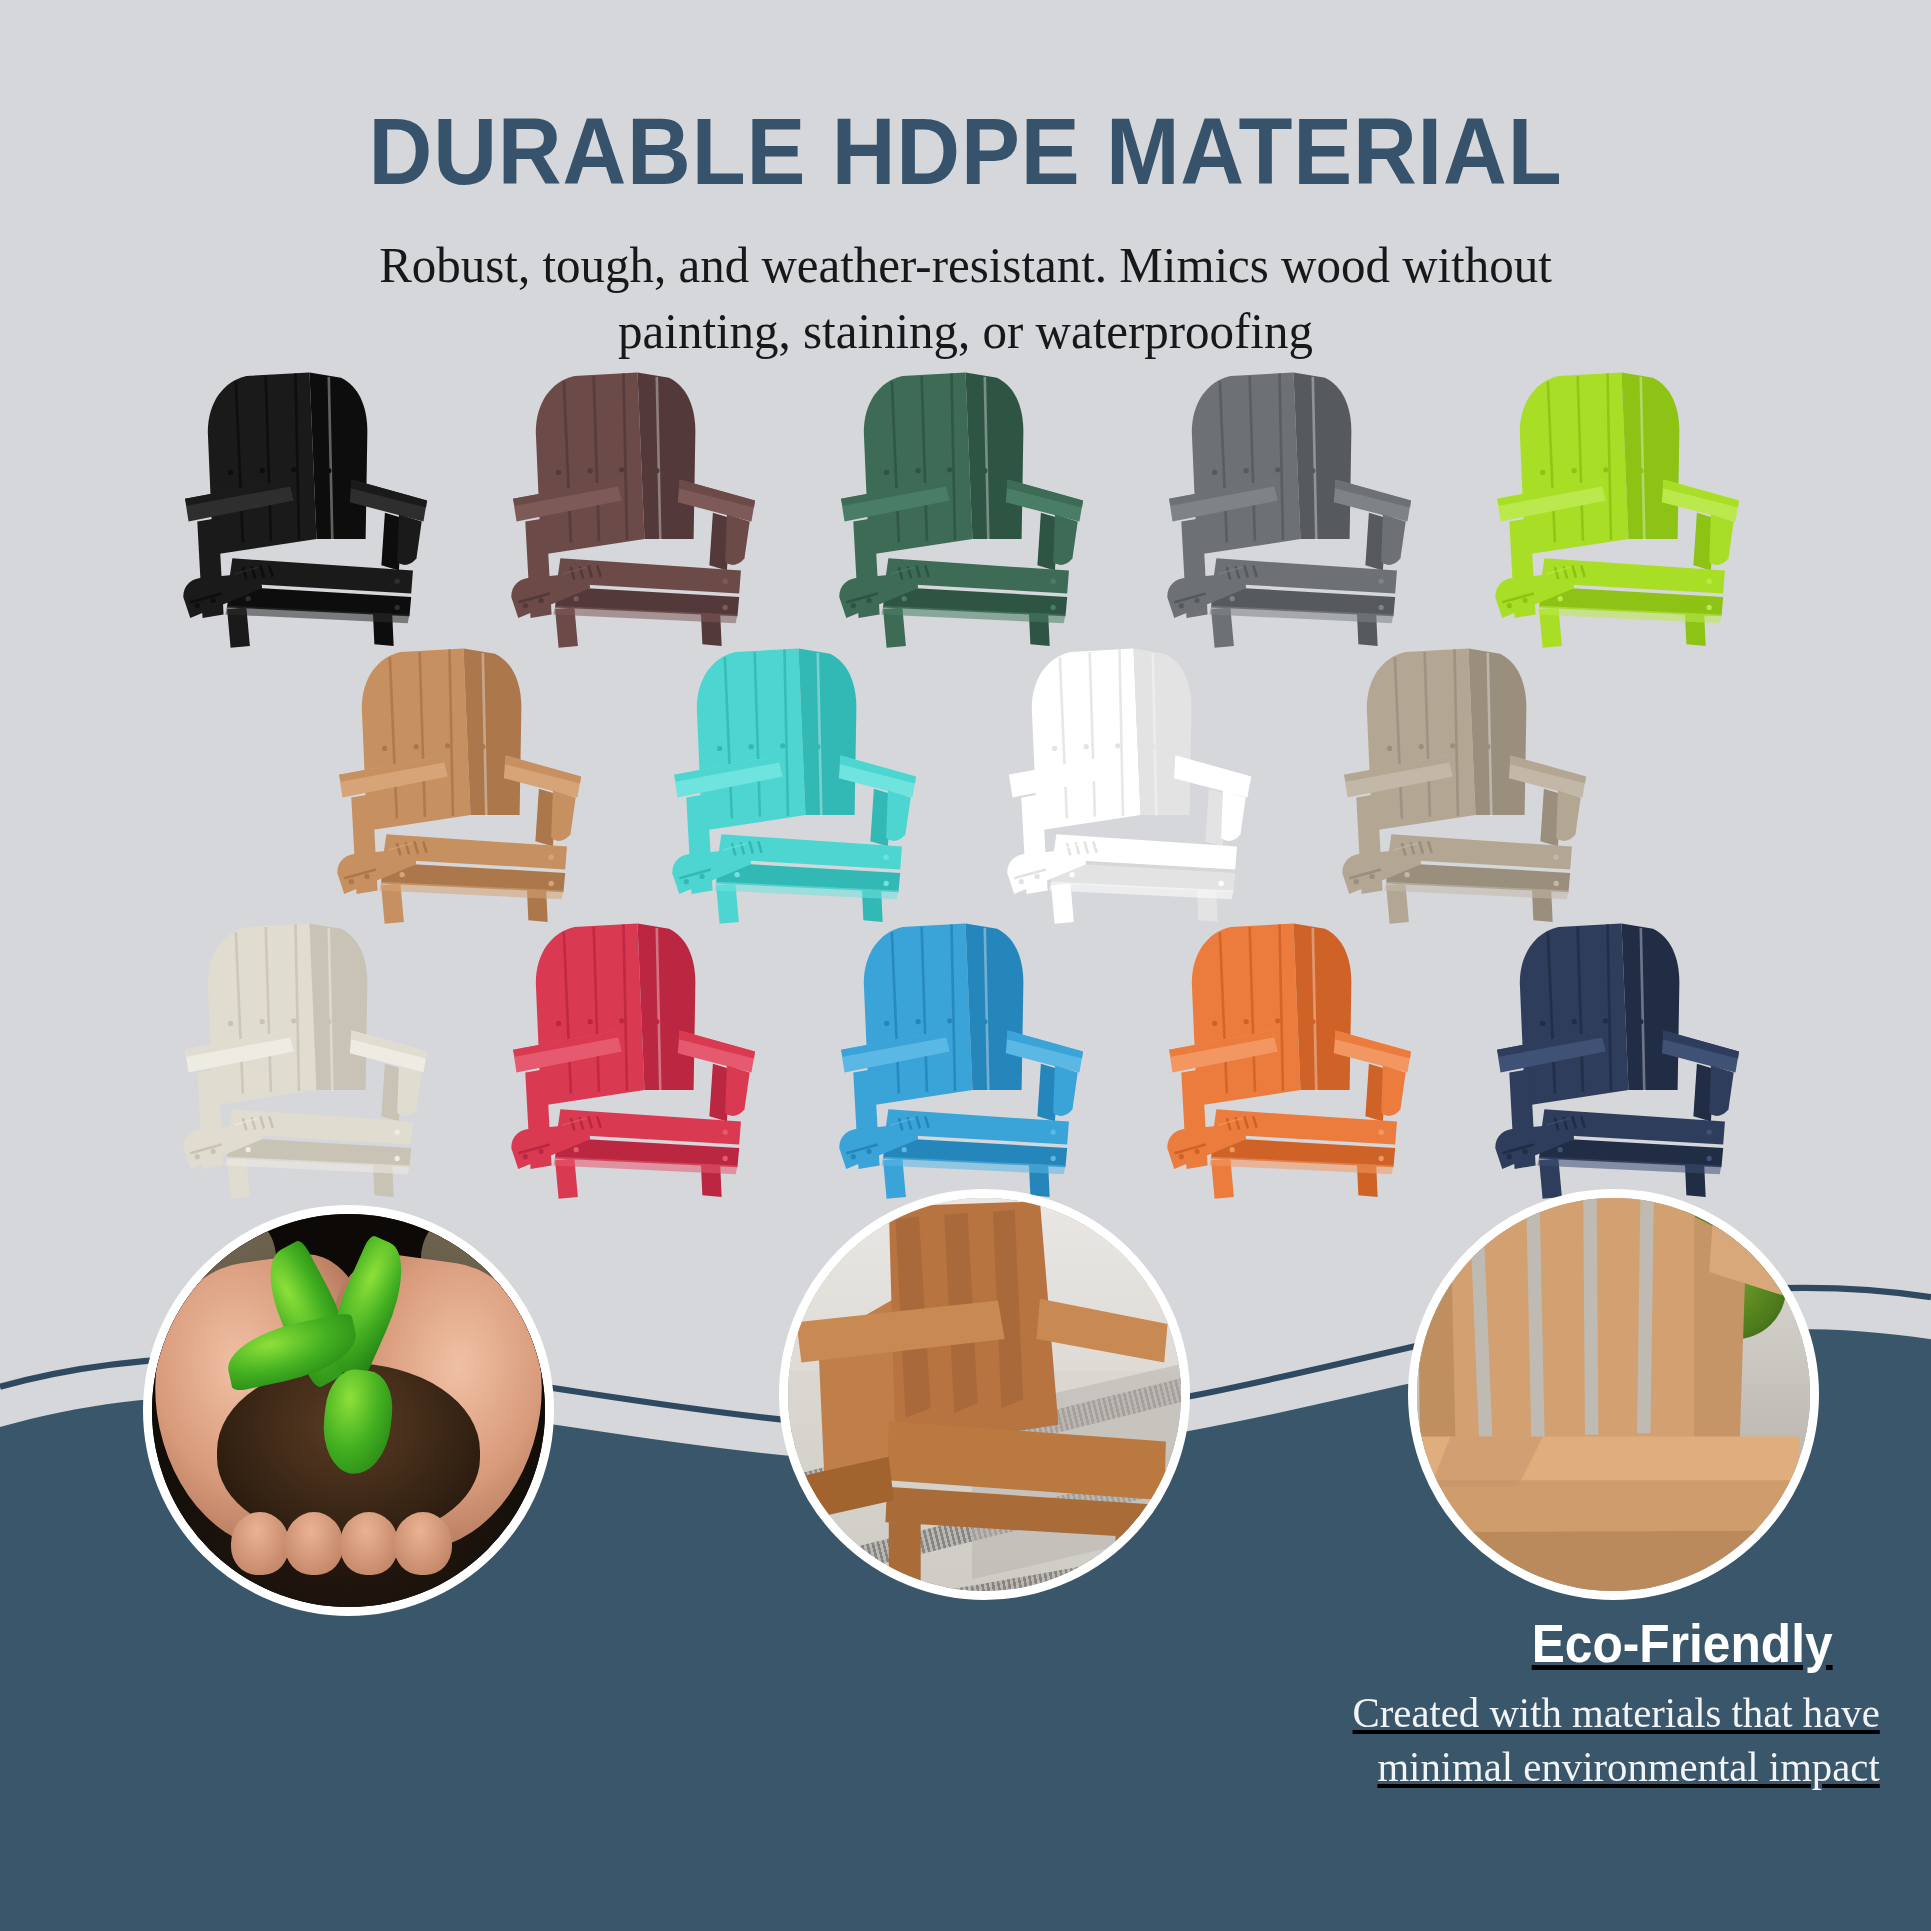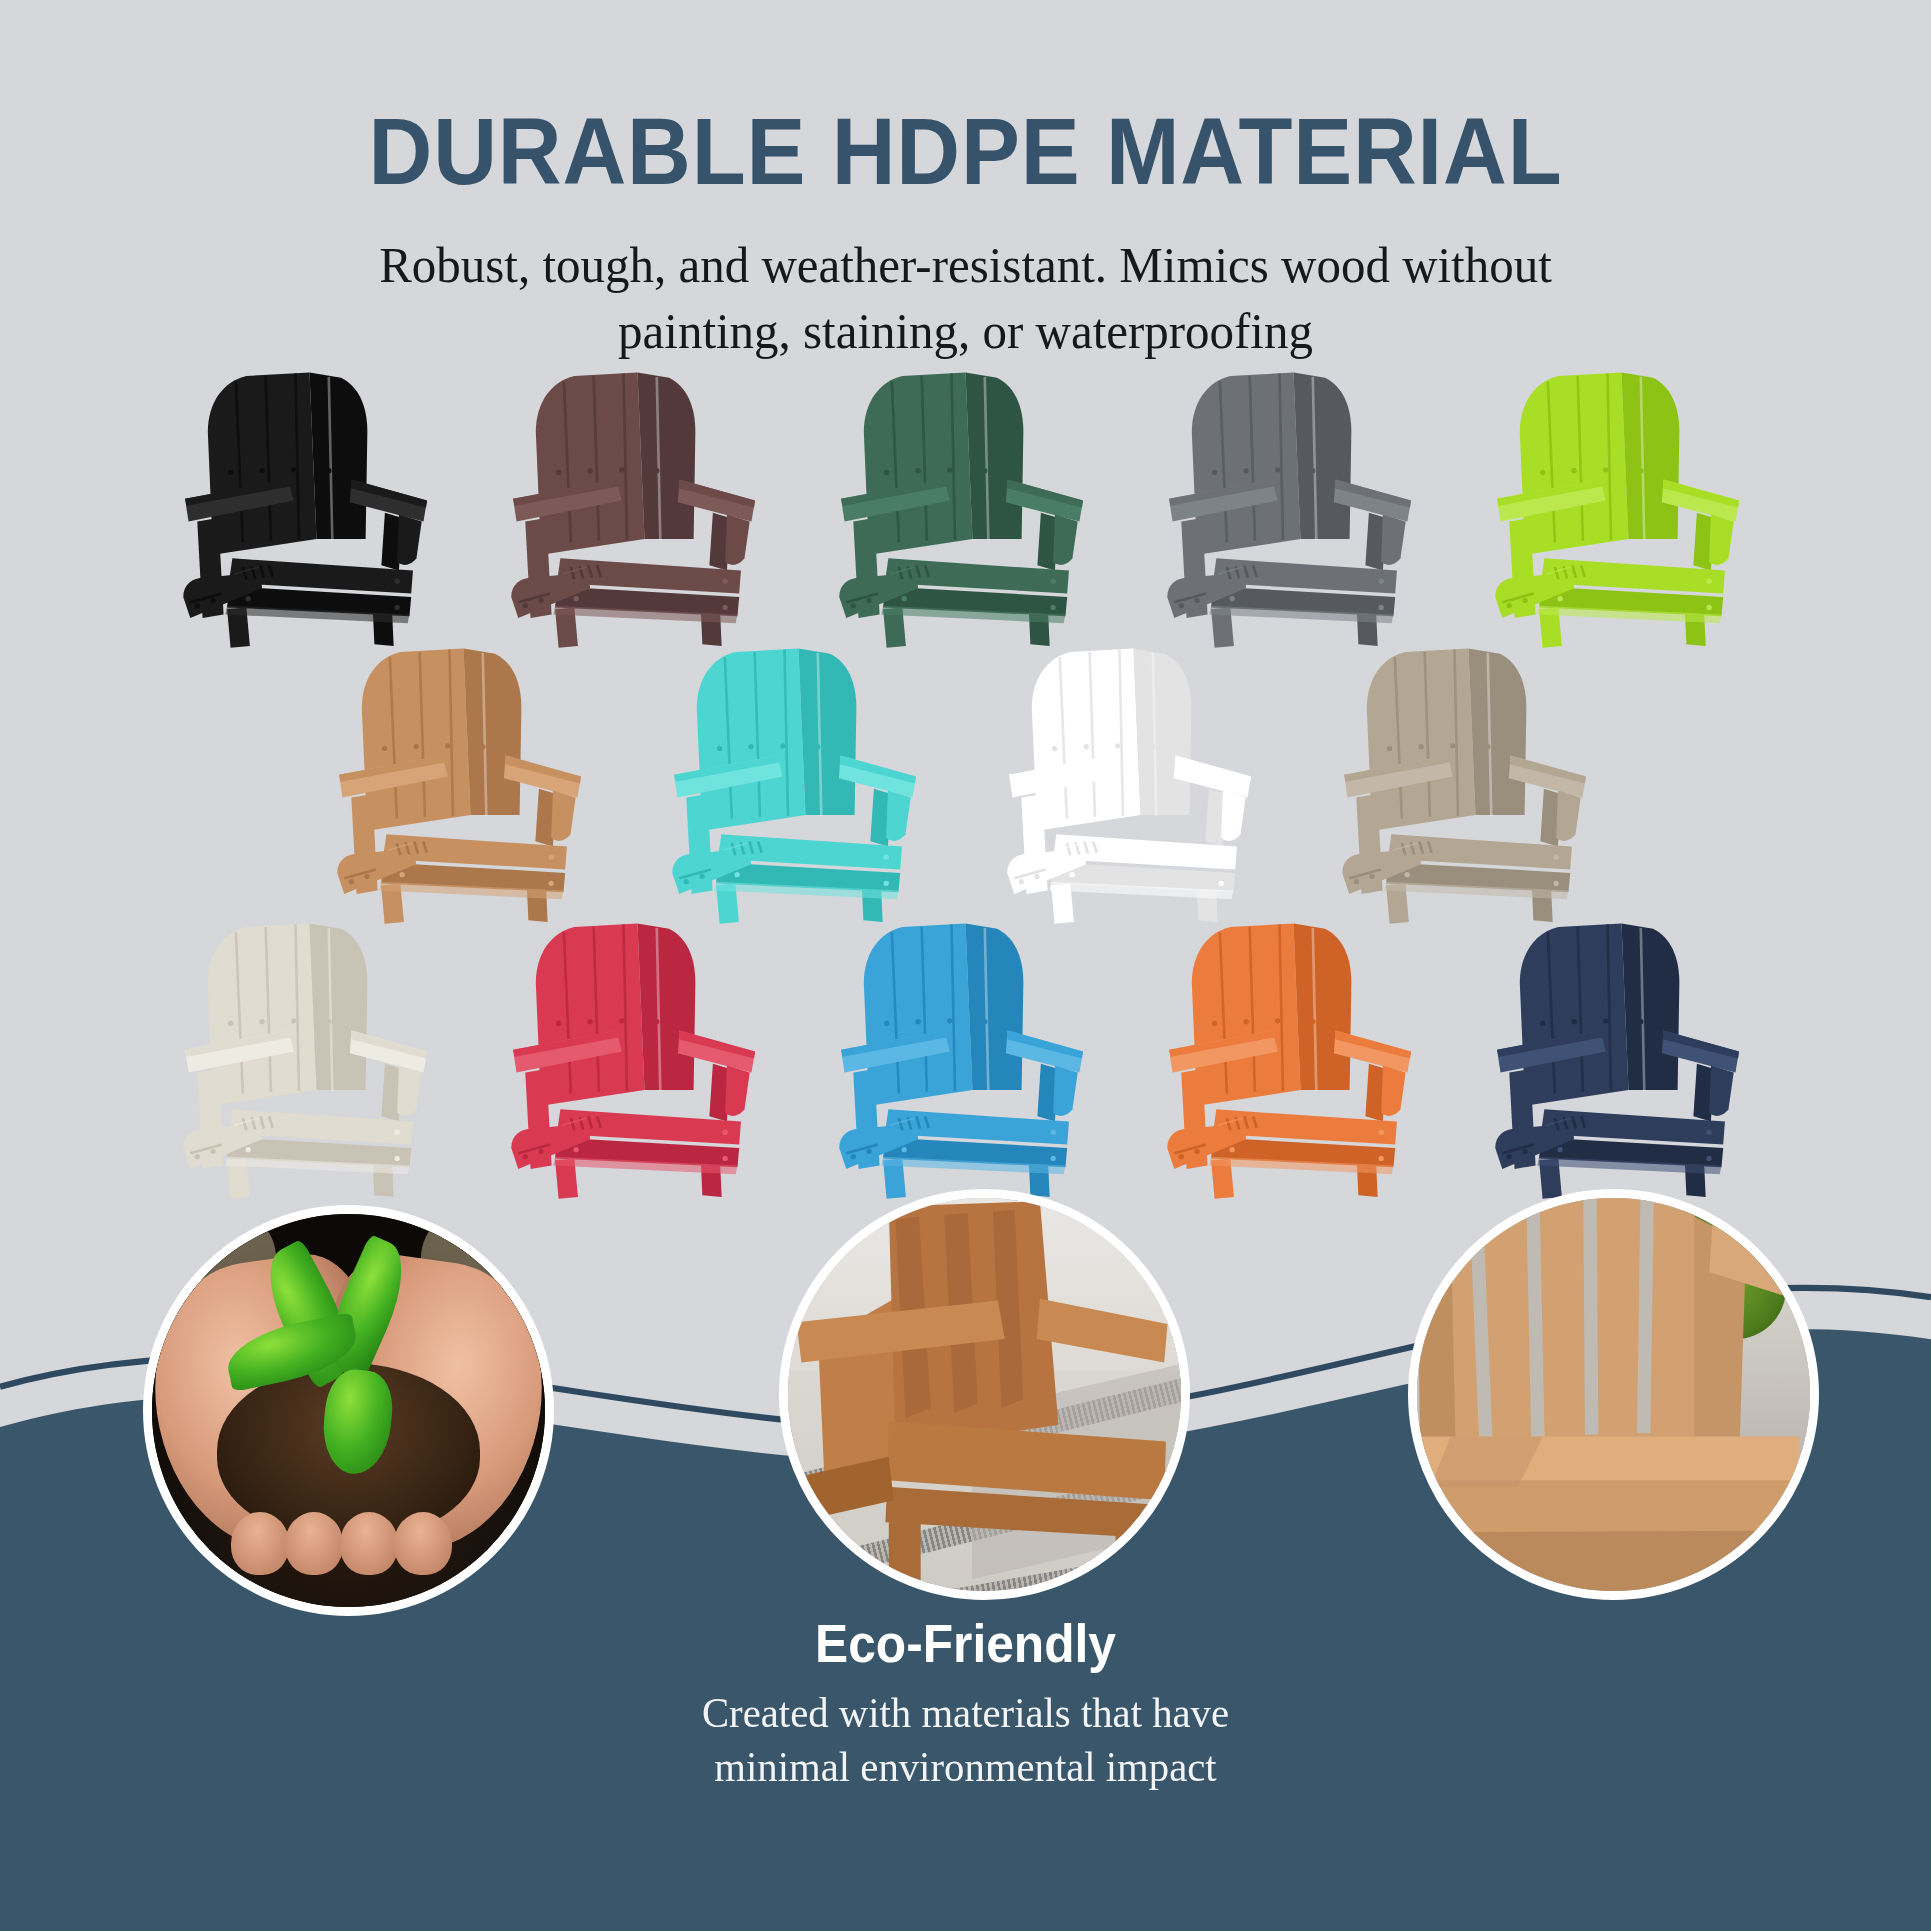--- a/index.html
+++ b/index.html
@@ -95,21 +95,21 @@
   
   .p3-bg { position:absolute; inset:0; background:linear-gradient(180deg,#c9c6c0,#b6b2ac); }
   .p3-green { position:absolute; right:6%; top:2%; width:34%; height:34%;
       background:radial-gradient(ellipse at 50% 50%, #7aa82f 0%, #4d7a1c 70%, #35580f 100%);
       border-radius:38%; }
   .p3-ground { position:absolute; left:0; top:20%; width:100%; height:45%;
       background:linear-gradient(180deg,#d6d3cd,#bdb9b2); }
 
   
   .features { position:absolute; left:0; top:1615px; width:1931px; display:flex; }
-  .feature { flex:1 1 0; text-align:center; padding:0 10px; }
+  .feature { flex:1 1 0; text-align:right; padding:0 23px;text-decoration:underline; }
   .feat-title {
     font-family:"Liberation Sans", sans-serif;
     font-weight:bold; font-size:54px; color:#ffffff; line-height:1.05;
     transform:scaleX(0.92);
   }
   .feat-desc {
     font-family:"Liberation Serif", serif;
     font-size:42px; color:#f2f4f6; line-height:1.30; margin-top:14px;
     transform:scaleX(0.97);
   }

